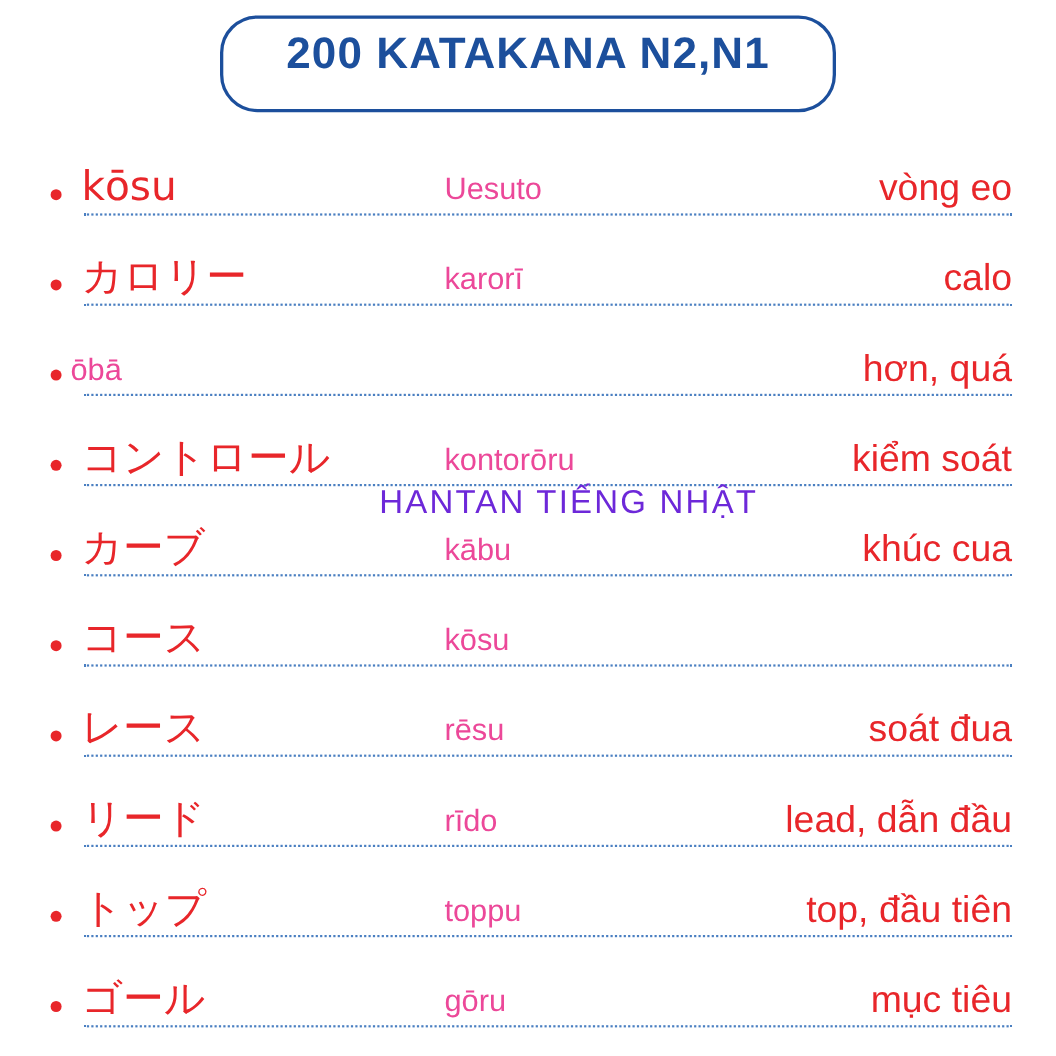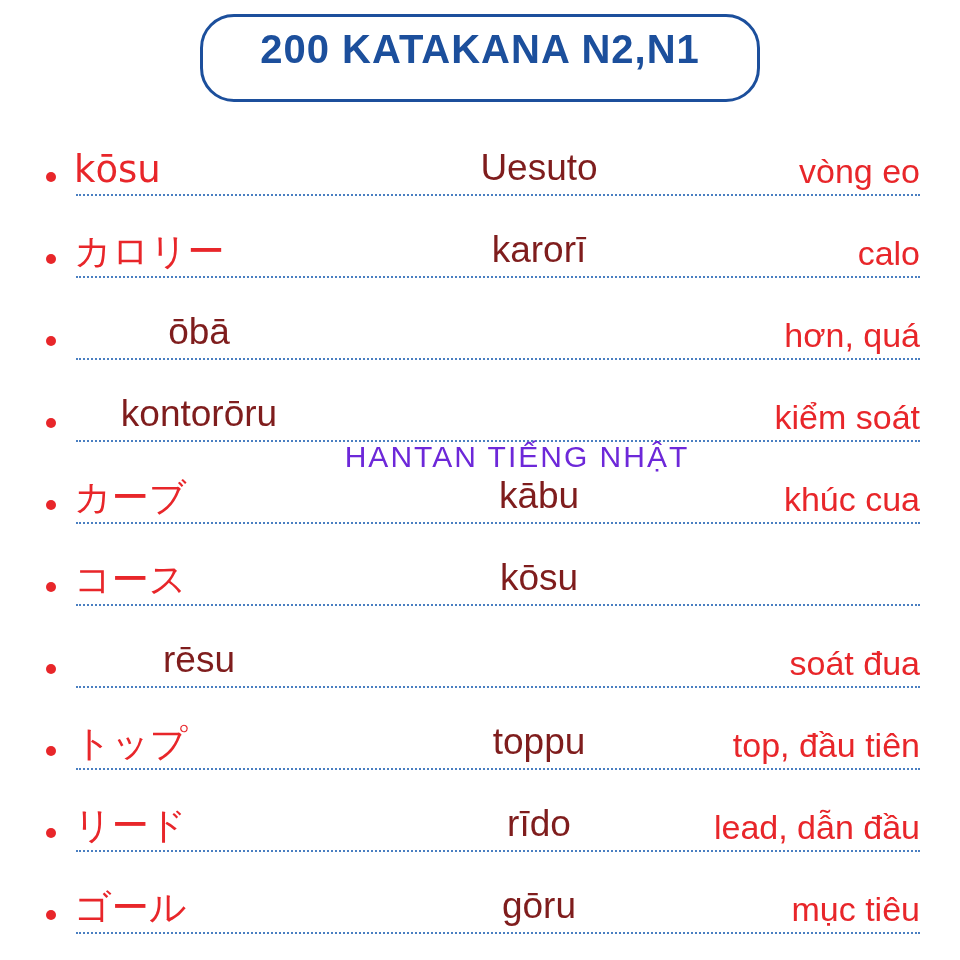--- a/index.html
+++ b/index.html
@@ -100,23 +100,22 @@
     font-size: 37px;
     font-weight: 500;
     line-height: 1;
     padding-bottom: 12px;
     padding-left: 10px;
     white-space: nowrap;
     font-family: "DejaVu Sans", sans-serif;
   }
   .romaji {
     flex: 0 0 270px;
-    color: #7f1d1d;
-    font-size: 37px;
-    text-align: center;
+    color: #ec4899;
+    font-size: 28px;
     line-height: 1;
     padding-bottom: 14px;
     white-space: nowrap;
     font-family: "Liberation Sans", sans-serif;
   }
   .meaning {
     flex: 1 1 auto;
     color: #e8262a;
     font-size: 34px;
     text-align: right;
@@ -169,20 +168,21 @@
         </div>
       <div class="romaji">ōbā</div>
       <div class="meaning">hơn, quá</div>
     </div>
 
     <div class="row">
       <div class="underline"></div>
       <div class="bullet">
           <i></i>
         </div>
+      <div class="kana">コントロール</div>
       <div class="romaji">kontorōru</div>
       <div class="meaning">kiểm soát</div>
     </div>
 
     <div class="row">
       <div class="underline"></div>
       <div class="bullet">
           <i></i>
         </div>
       <div class="kana">カーブ</div>
@@ -197,48 +197,49 @@
         </div>
       <div class="kana">コース</div>
       <div class="romaji">kōsu</div>
     </div>
 
     <div class="row">
       <div class="underline"></div>
       <div class="bullet">
           <i></i>
         </div>
+      <div class="kana">レース</div>
       <div class="romaji">rēsu</div>
       <div class="meaning">soát đua</div>
+    </div>
+
+    <div class="row">
+      <div class="underline"></div>
+      <div class="bullet">
+          <i></i>
+        </div>
+      <div class="kana">リード</div>
+      <div class="romaji">rīdo</div>
+      <div class="meaning">lead, dẫn đầu</div>
     </div>
 
     <div class="row">
       <div class="underline"></div>
       <div class="bullet">
           <i></i>
         </div>
       <div class="kana">トップ</div>
       <div class="romaji">toppu</div>
       <div class="meaning">top, đầu tiên</div>
     </div>
 
     <div class="row">
       <div class="underline"></div>
       <div class="bullet">
           <i></i>
         </div>
-      <div class="kana">リード</div>
-      <div class="romaji">rīdo</div>
-      <div class="meaning">lead, dẫn đầu</div>
-    </div>
-
-    <div class="row">
-      <div class="underline"></div>
-      <div class="bullet">
-          <i></i>
-        </div>
       <div class="kana">ゴール</div>
       <div class="romaji">gōru</div>
       <div class="meaning">mục tiêu</div>
     </div>
 
   </div>
 </div>
 
 </body></html>

